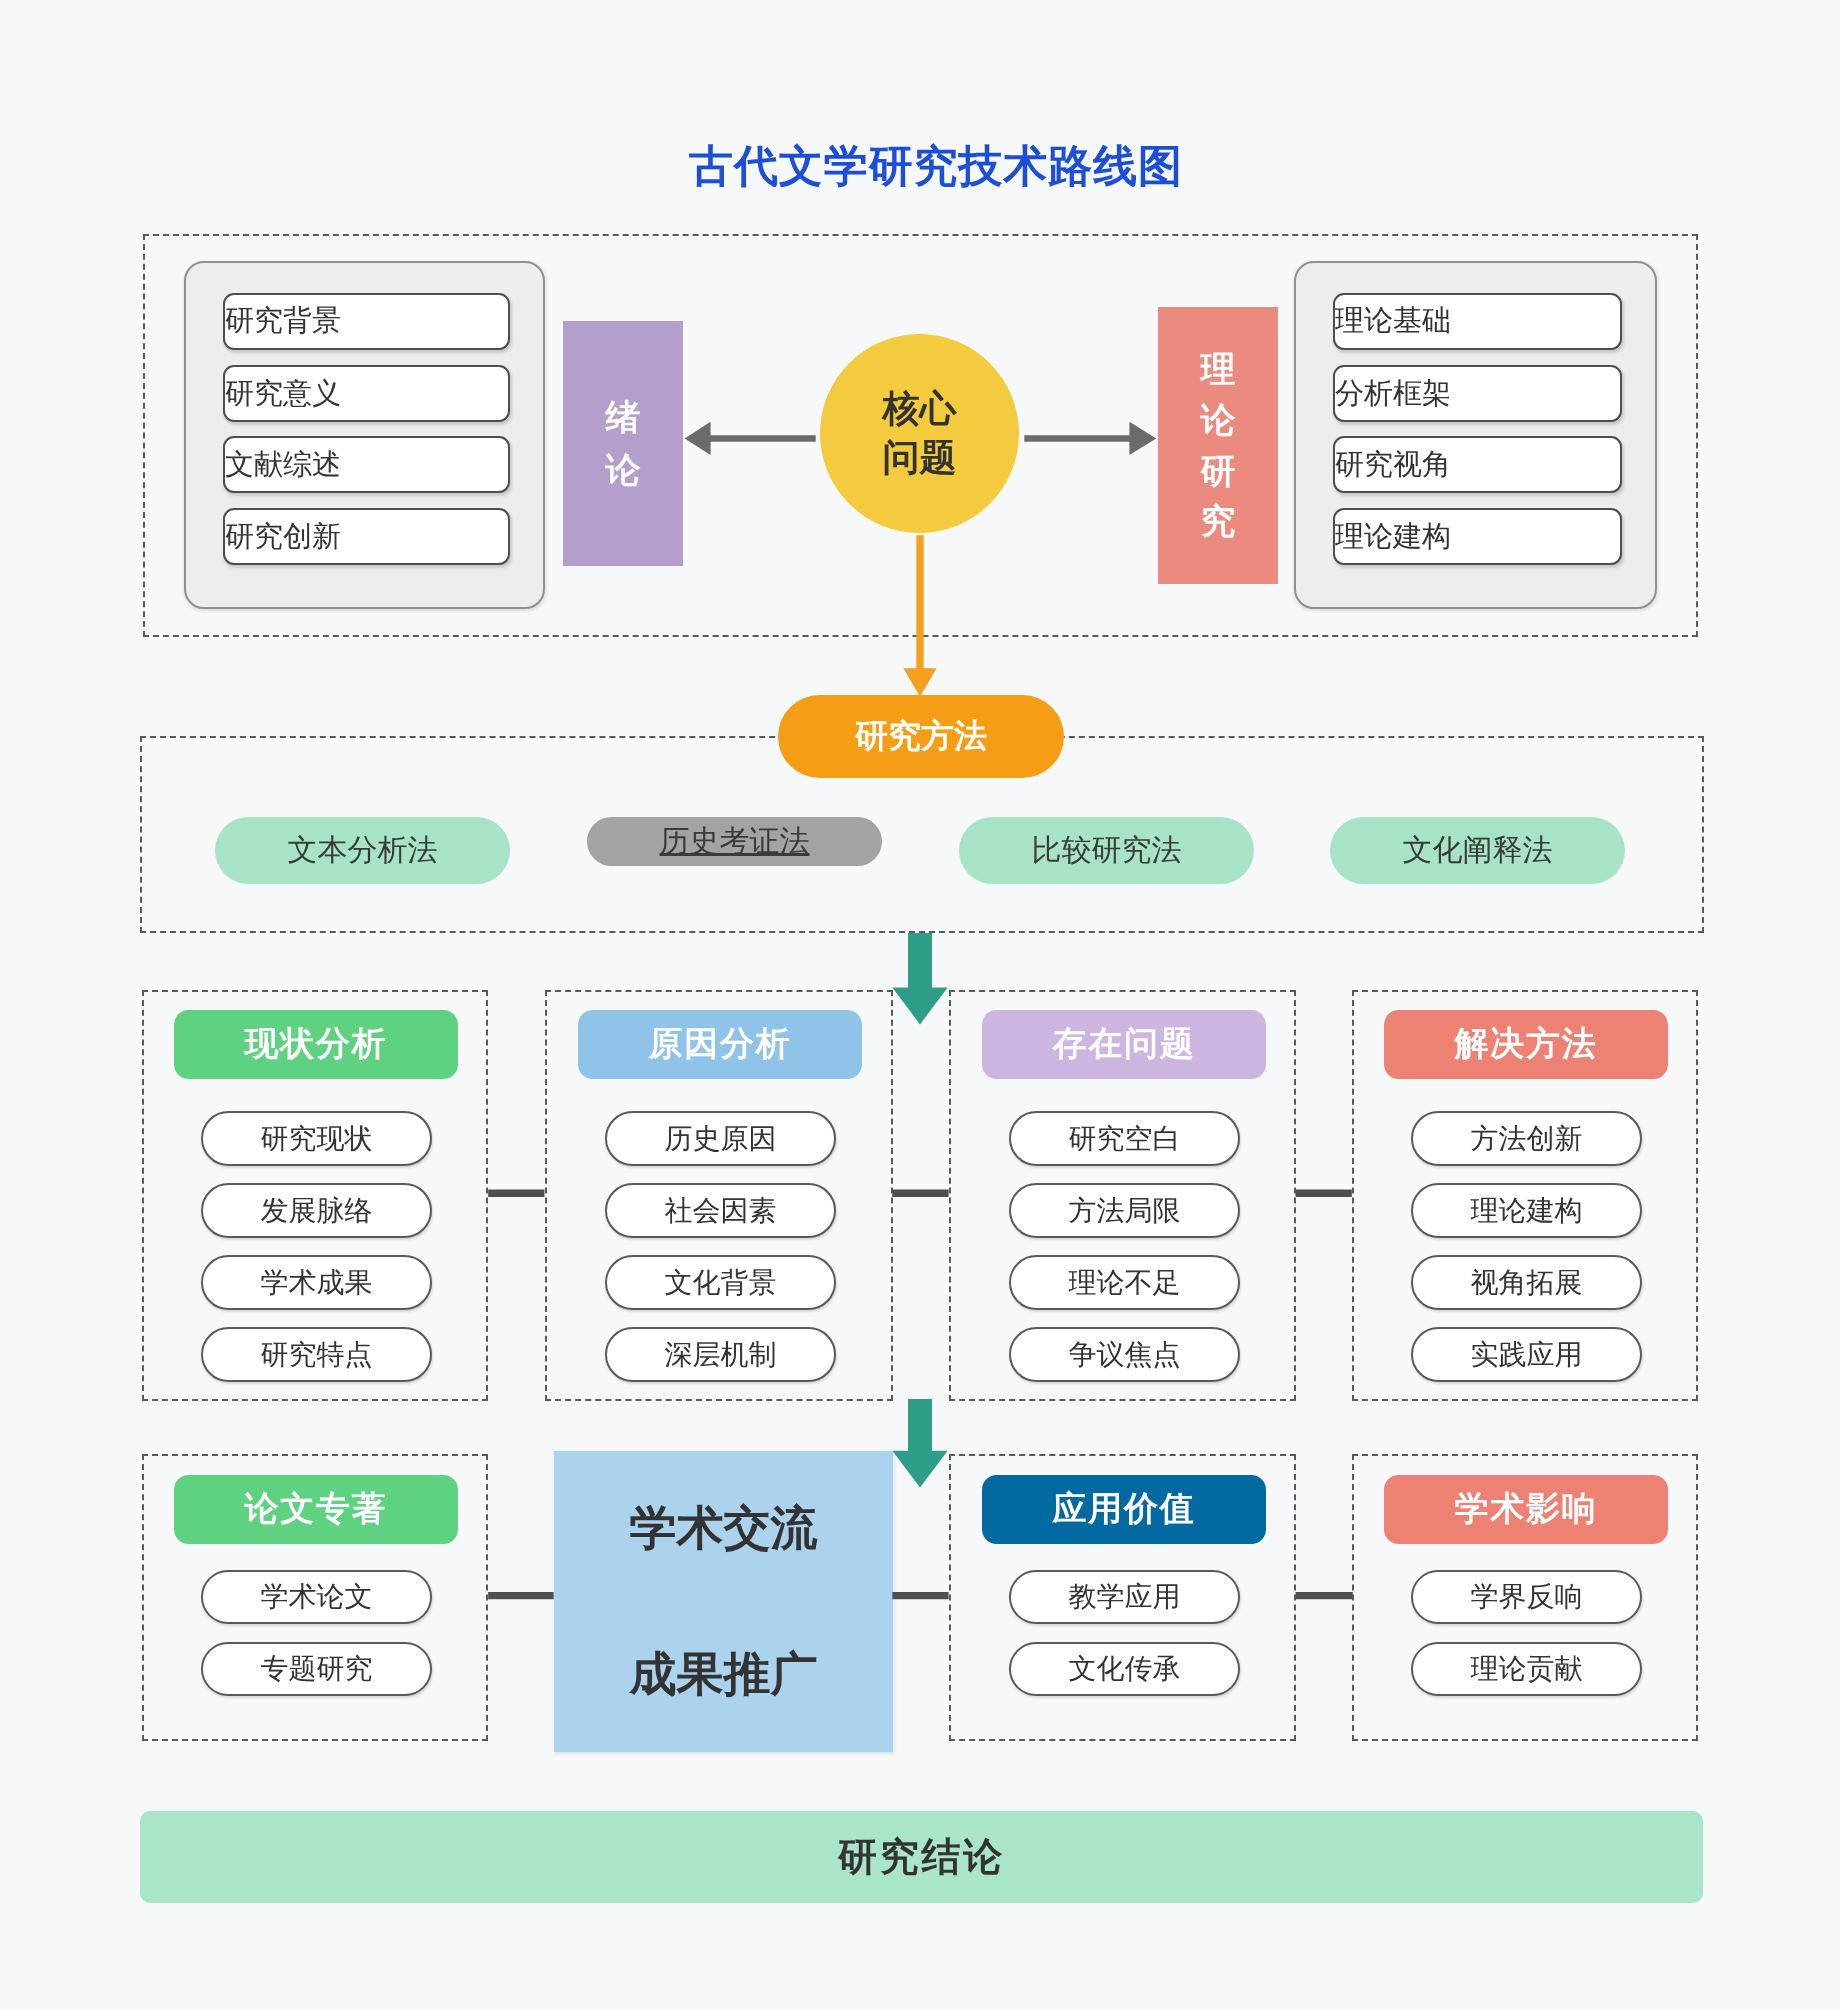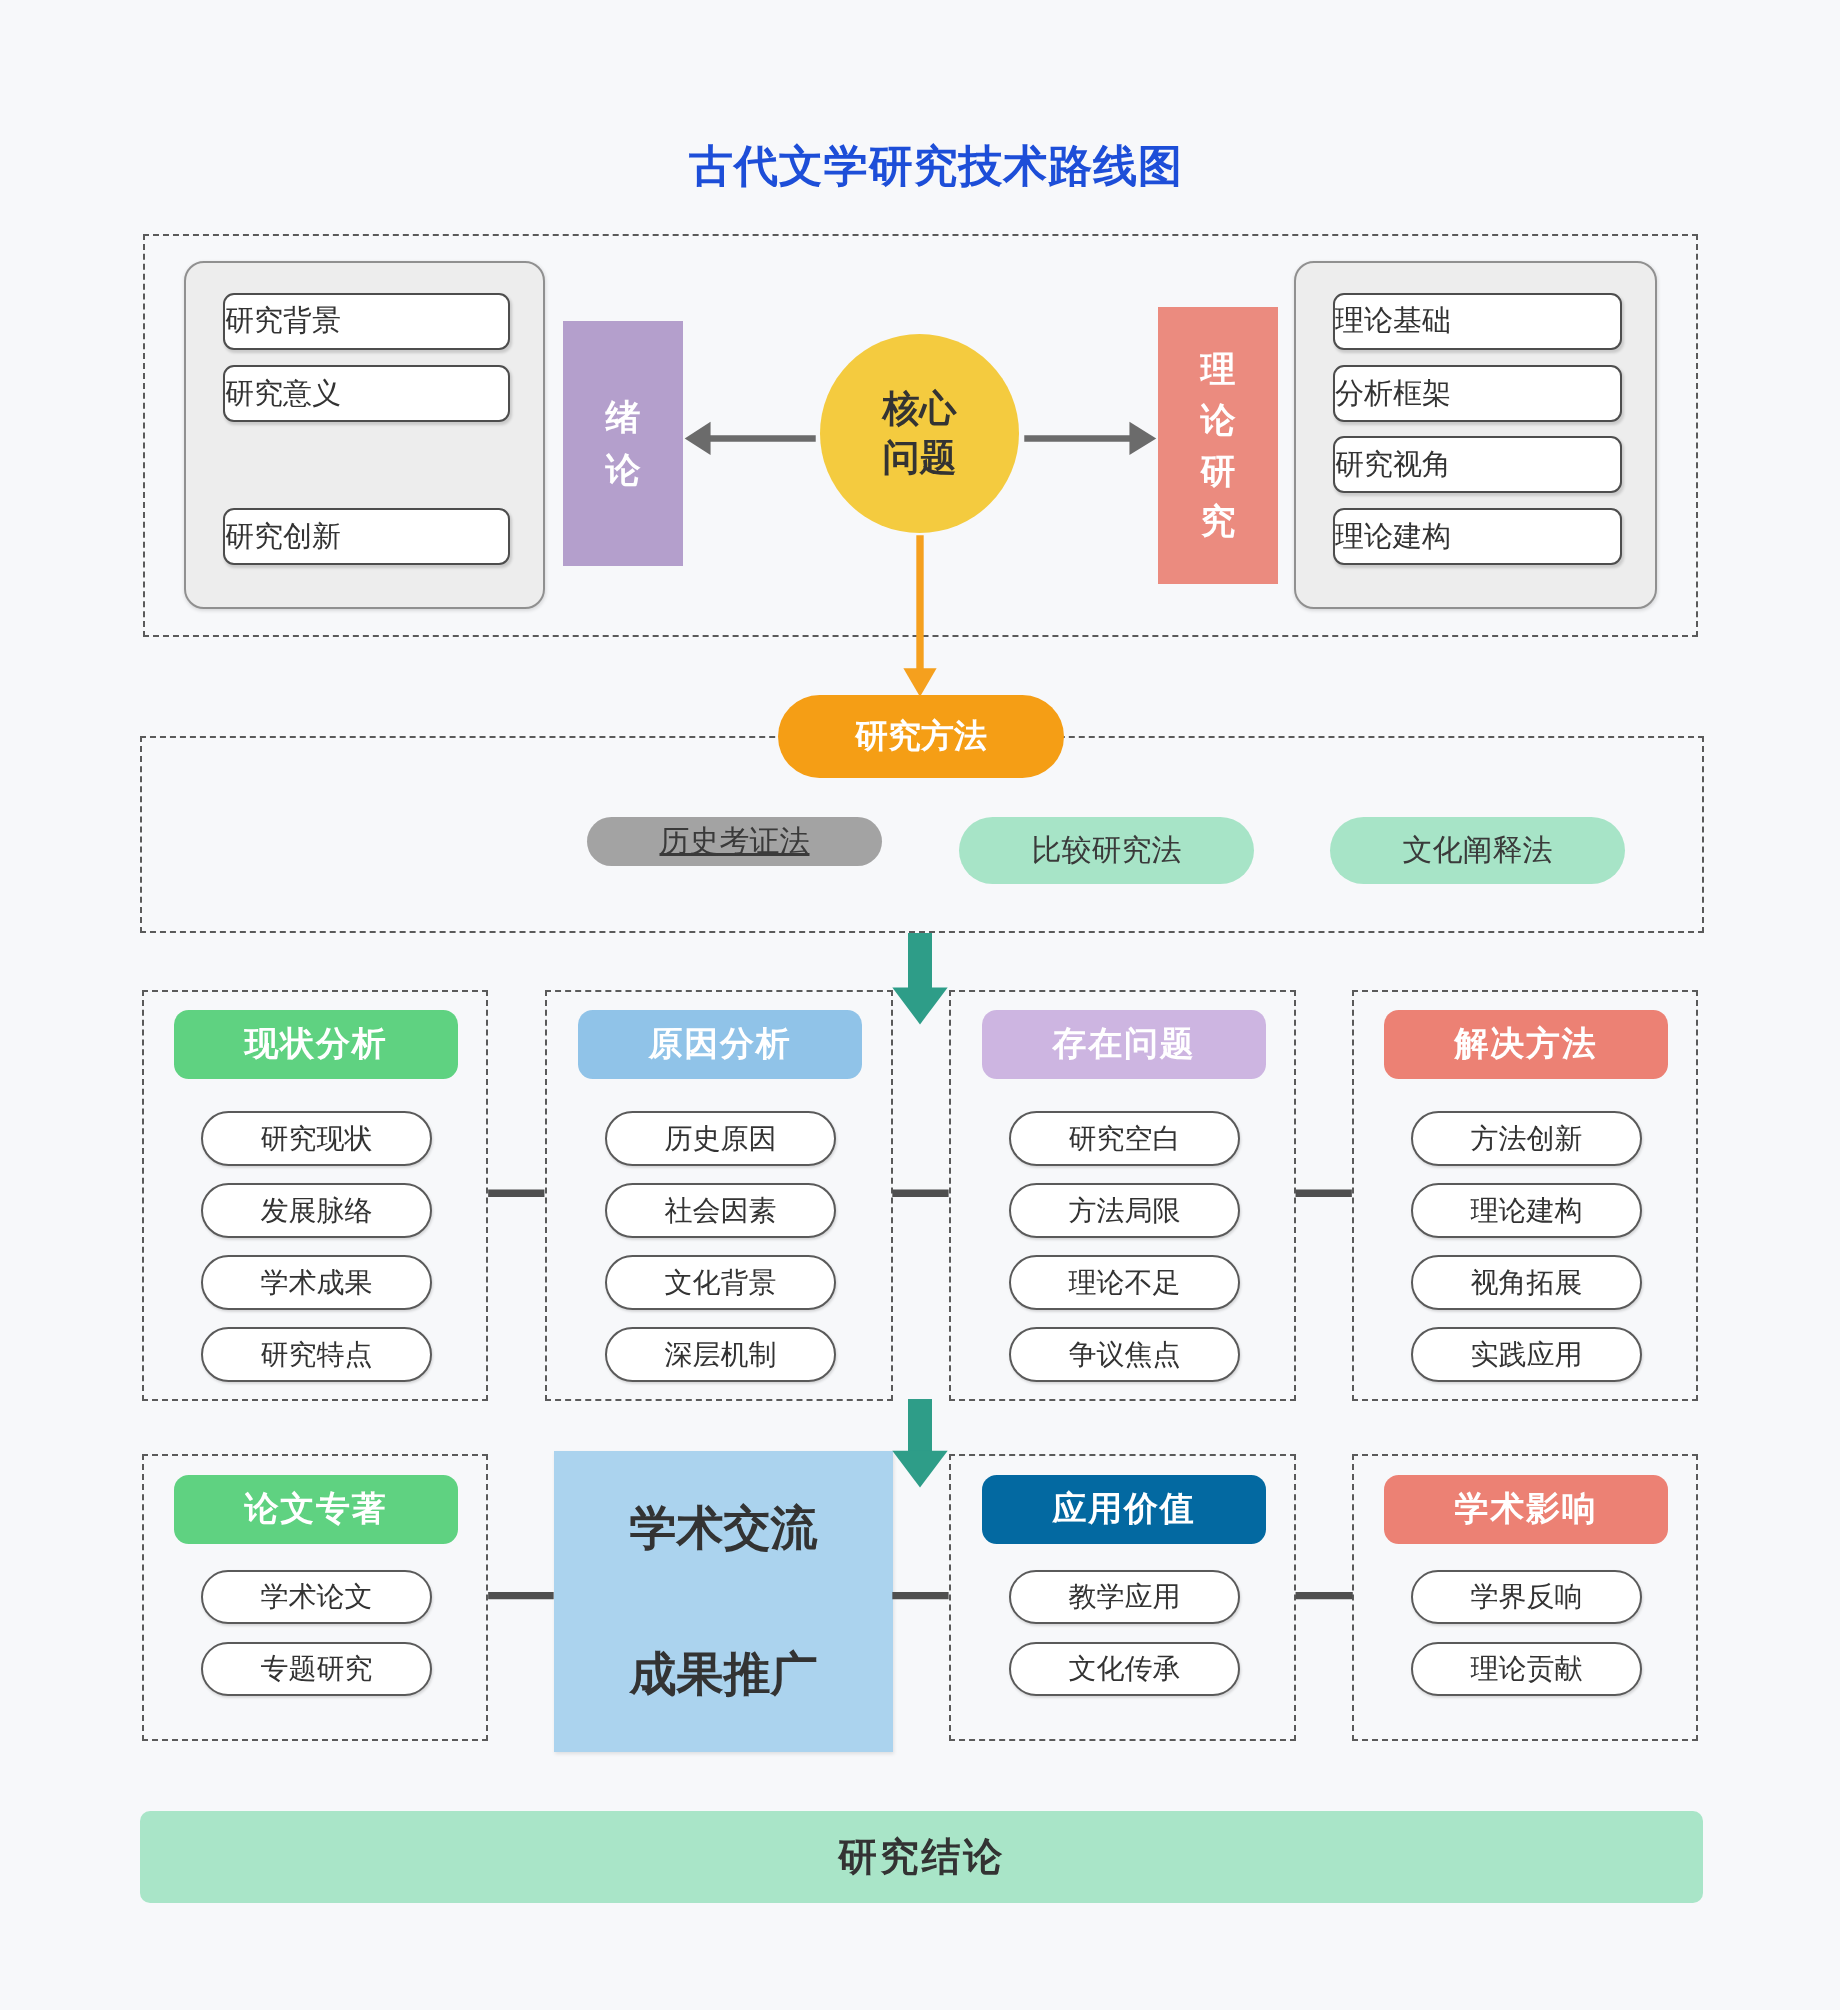--- a/index.html
+++ b/index.html
@@ -68,20 +68,23 @@
 
   <div class="abs dashed-frame" style="left:143px;top:234px;width:1555px;height:403px"></div>
 
   <div class="abs gcontainer" style="left:184px;top:261px;width:361px;height:348px">
     <div class="abs witem" style="left:37px;top:29.5px;width:287px;height:57px">
       <span>研究背景</span>
       </div>
     <div class="abs witem" style="left:37px;top:102px;width:287px;height:57px">
       <span>研究意义</span>
       </div>
+    <div class="abs witem" style="left:37px;top:173px;width:287px;height:57px">
+      <span>文献综述</span>
+      </div>
     <div class="abs witem" style="left:37px;top:245px;width:287px;height:57px">
       <span>研究创新</span>
       </div>
   </div>
 
   <div class="abs vbox" style="left: 563px; top: 321px; width: 120px; height: 245px; background-color: rgb(180, 159, 204);">
     <span>绪</span>
     <span>论</span>
   </div>
 
@@ -109,20 +112,21 @@
       </div>
     <div class="abs witem" style="left:37px;top:245px;width:289px;height:57px">
       <span>理论建构</span>
       </div>
   </div>
 
   <div class="abs bigpill" style="left: 778px; top: 695px; width: 286px; height: 83px; background-color: rgb(245, 158, 21);">研究方法</div>
 
   <div class="abs dashed-frame" style="left:140px;top:736px;width:1564px;height:197px"></div>
 
+  <div class="abs mintpill" style="left: 215px; top: 817px; width: 295px; height: 67px; background-color: rgb(167, 228, 199);">文本分析法</div>
   <div class="abs mintpill" style="left: 587px; top: 817px; width: 295px; height: 49px; background-color: #a3a3a3; text-decoration: underline;">历史考证法</div>
   <div class="abs mintpill" style="left: 959px; top: 817px; width: 295px; height: 67px; background-color: rgb(167, 228, 199);">比较研究法</div>
   <div class="abs mintpill" style="left: 1330px; top: 817px; width: 295px; height: 67px; background-color: rgb(167, 228, 199);">文化阐释法</div>
 
   <div class="abs dashed-frame" style="left:142px;top:990px;width:346px;height:411px">
     <div class="abs sec-header" style="left: 30px; top: 17.5px; width: 284px; height: 69px; background-color: rgb(95, 210, 129);">现状分析</div>
     <div class="abs rowpill" style="left:57px;top:119px;width:231px;height:55px">研究现状</div>
     <div class="abs rowpill" style="left:57px;top:191px;width:231px;height:55px">发展脉络</div>
     <div class="abs rowpill" style="left:57px;top:263px;width:231px;height:55px">学术成果</div>
     <div class="abs rowpill" style="left:57px;top:335px;width:231px;height:55px">研究特点</div>

